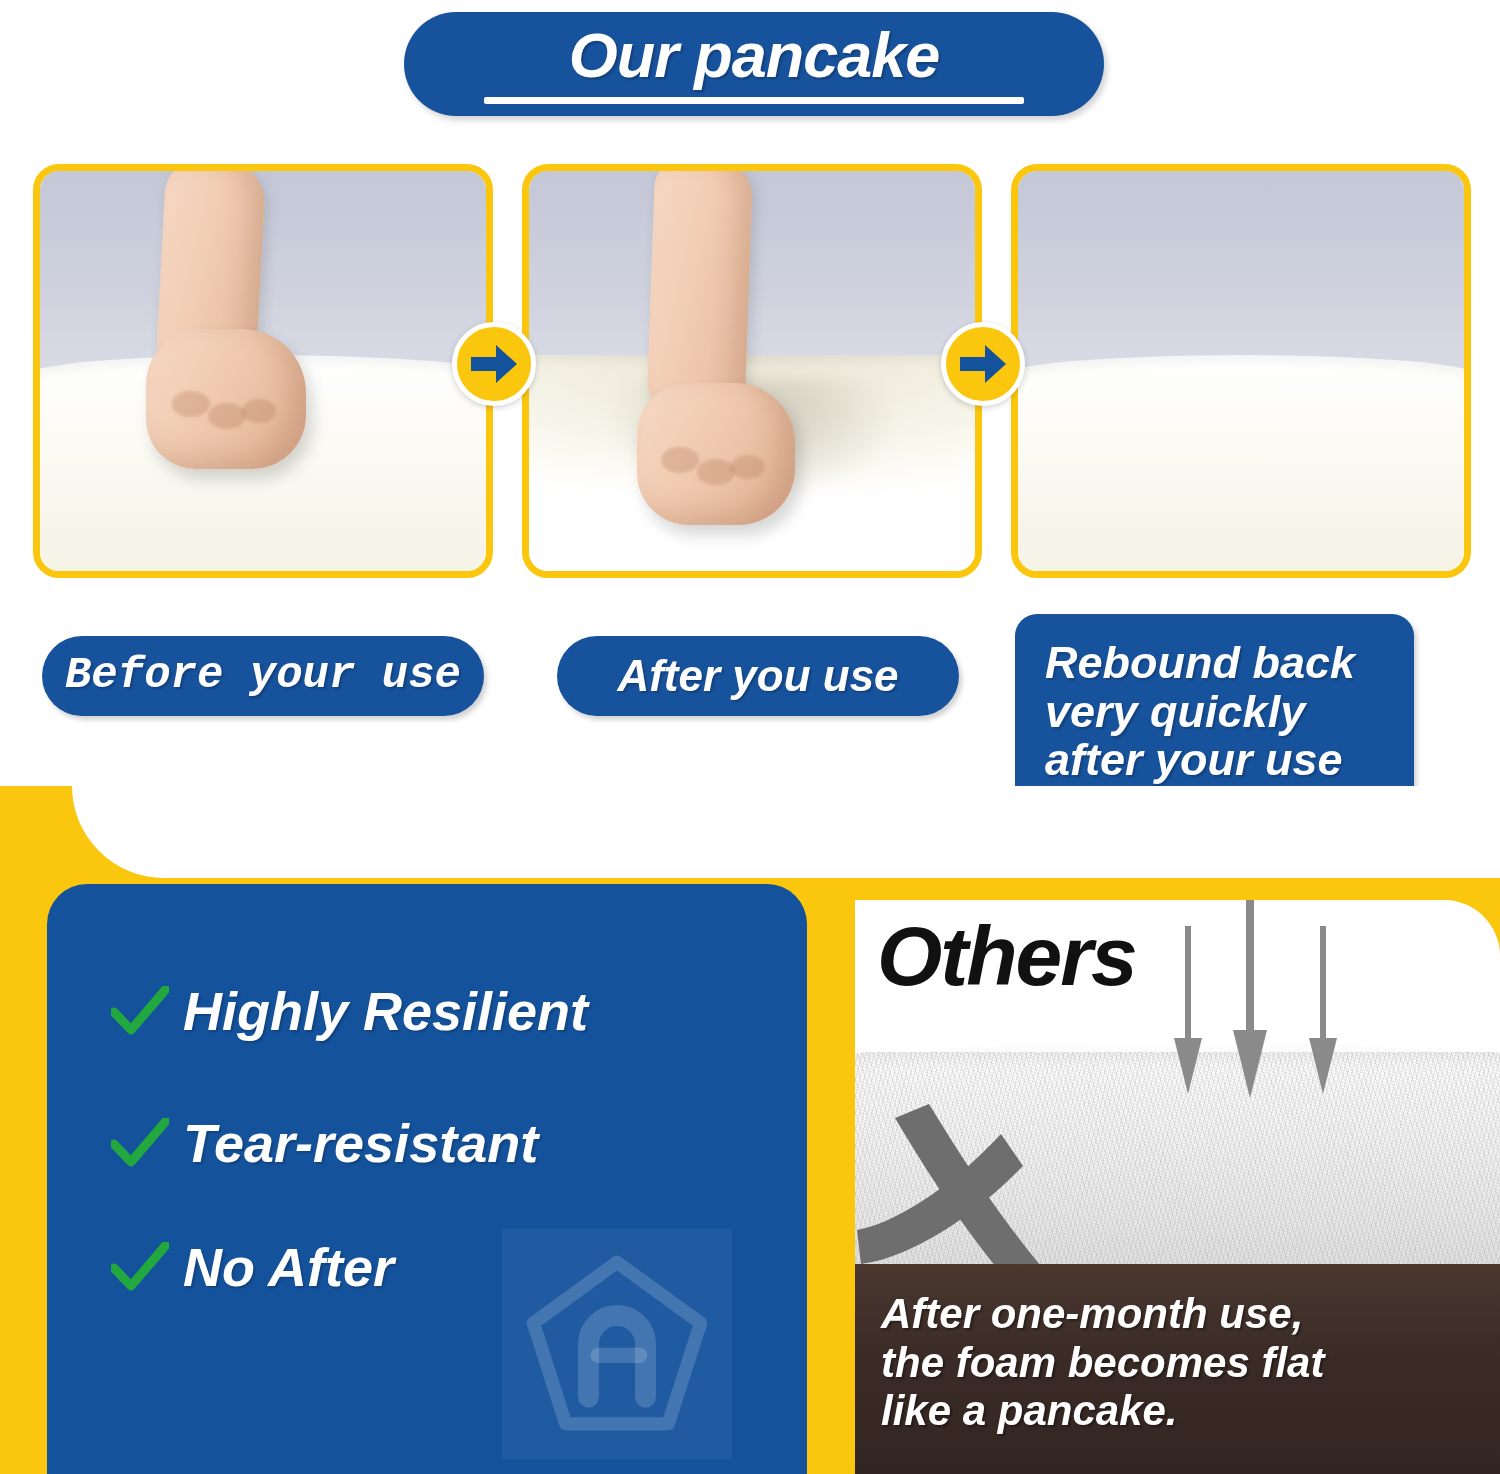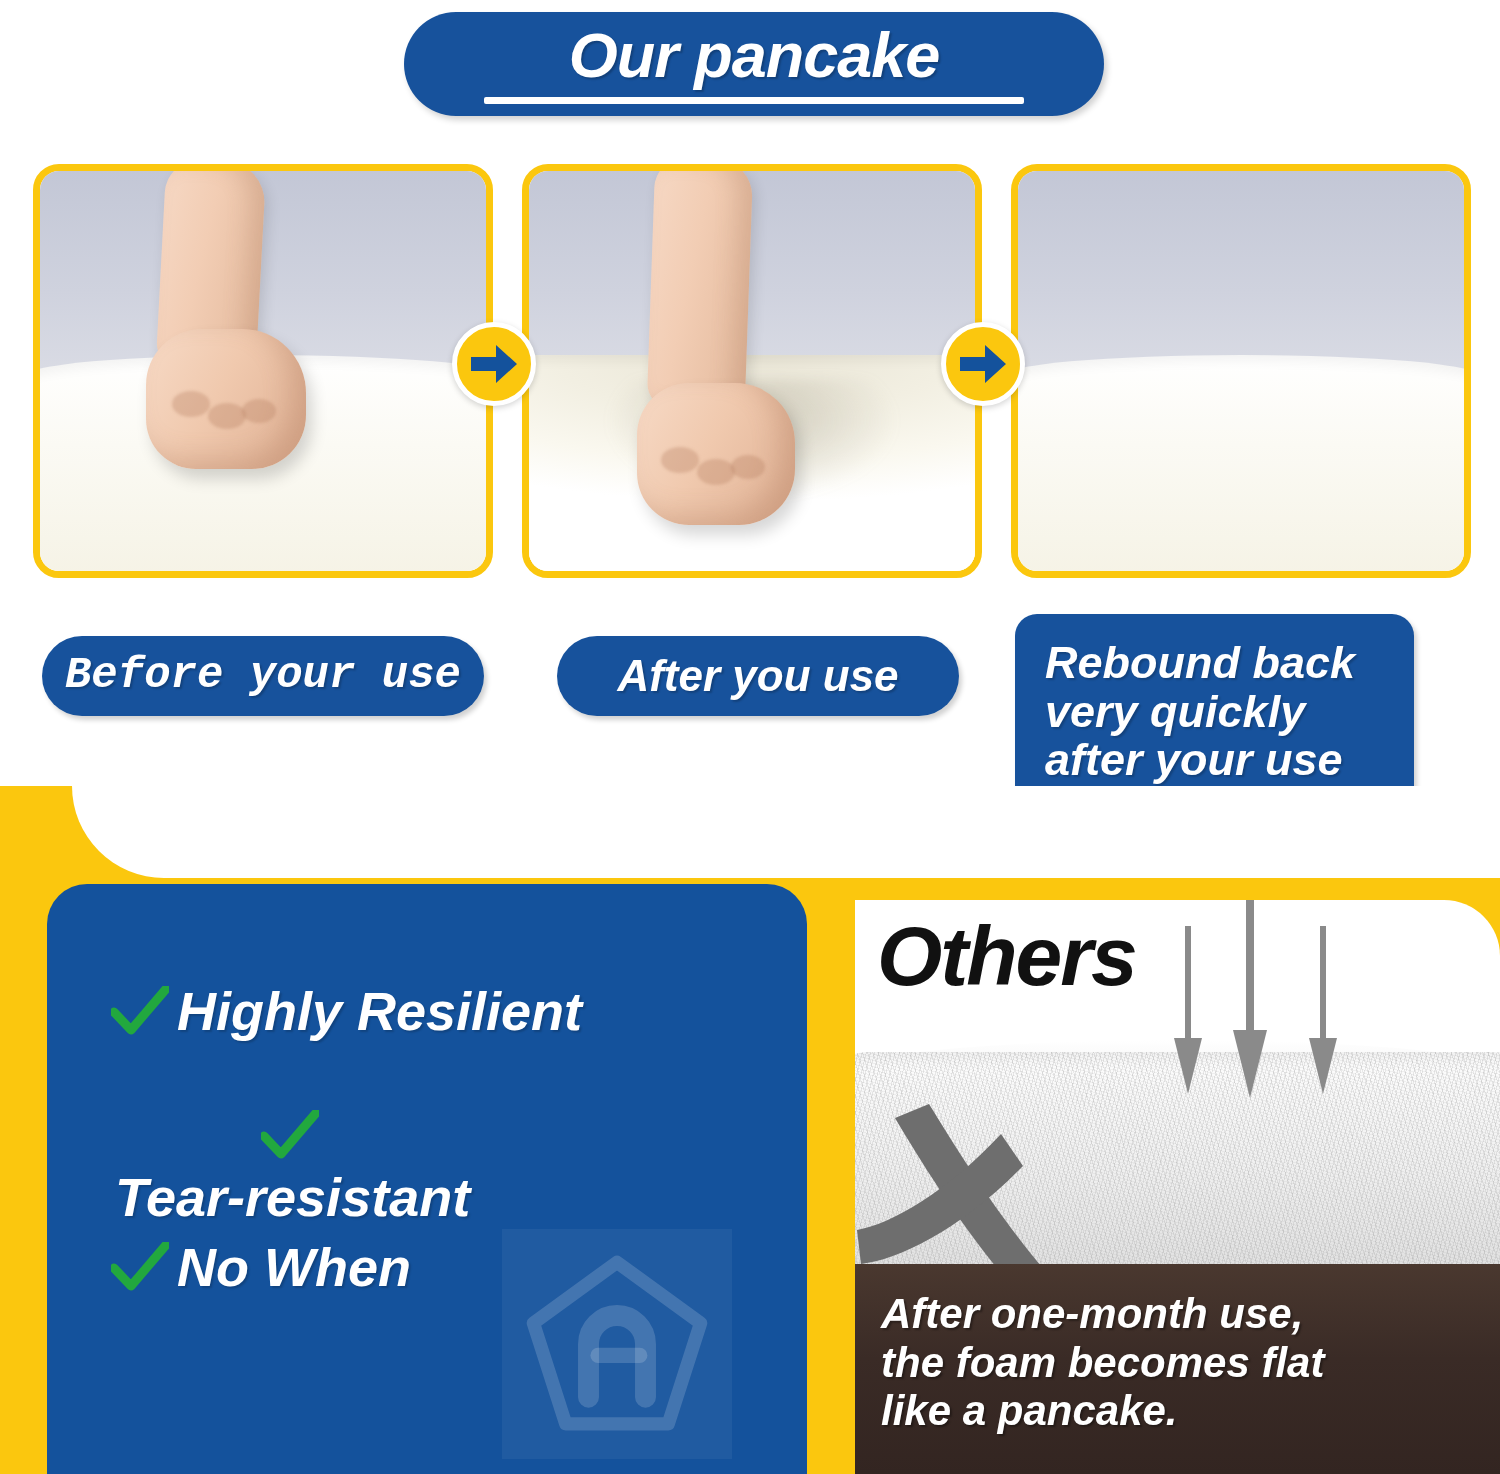--- a/index.html
+++ b/index.html
@@ -162,28 +162,28 @@
     background:#14529C;
     border-radius:40px 40px 0 0;
     overflow:hidden;
   }
   .feature-row{
     position:absolute;
     display:flex;align-items:center;
     left:62px;
   }
   #feat-0{top:96px;}
-  #feat-1{top:220px;flex-direction:column;}
+  #feat-1{top:228px;}
   #feat-2{top:352px;}
   .check-icon{width:62px;height:62px;flex:0 0 auto;display:flex;align-items:center;justify-content:center;}
   .feature-label{
     color:#ffffff;
     font-size:54px;
     font-weight:bold;font-style:italic;
-    margin-left:6px;
+    margin-left:12px;
     white-space:nowrap;
     text-shadow:2px 2px 2px rgba(0,0,0,.18);
   }
   
   #watermark{
     position:absolute;
     left:455px;top:345px;
     width:230px;height:230px;
     background:rgba(255,255,255,.055);
     display:flex;align-items:center;justify-content:center;
@@ -340,21 +340,21 @@
       </span>
       <span class="feature-label">Tear-resistant</span>
     </div>
 
     <div class="feature-row" id="feat-2">
       <span class="check-icon">
         <svg width="58" height="50" viewBox="0 0 58 50" aria-hidden="true">
           <path d="M3 26 L20 44 L55 3" fill="none" stroke="#22A83E" stroke-width="9" stroke-linecap="round" stroke-linejoin="round"></path>
         </svg>
       </span>
-      <span class="feature-label">No When</span>
+      <span class="feature-label">No After</span>
     </div>
 
     <div id="watermark">
       <svg width="190" height="190" viewBox="0 0 100 100" aria-hidden="true">
         <path d="M50 7 L94 39 L77 92 H23 L6 39 Z" fill="none" stroke="rgba(255,255,255,.16)" stroke-width="7" stroke-linejoin="round"></path>
         <path d="M35 78 V50 a15 15 0 0 1 30 0 V78" fill="none" stroke="rgba(255,255,255,.16)" stroke-width="11" stroke-linecap="round"></path>
         <path d="M40 56 H62" fill="none" stroke="rgba(255,255,255,.16)" stroke-width="8" stroke-linecap="round"></path>
       </svg>
     </div>
   </div>

